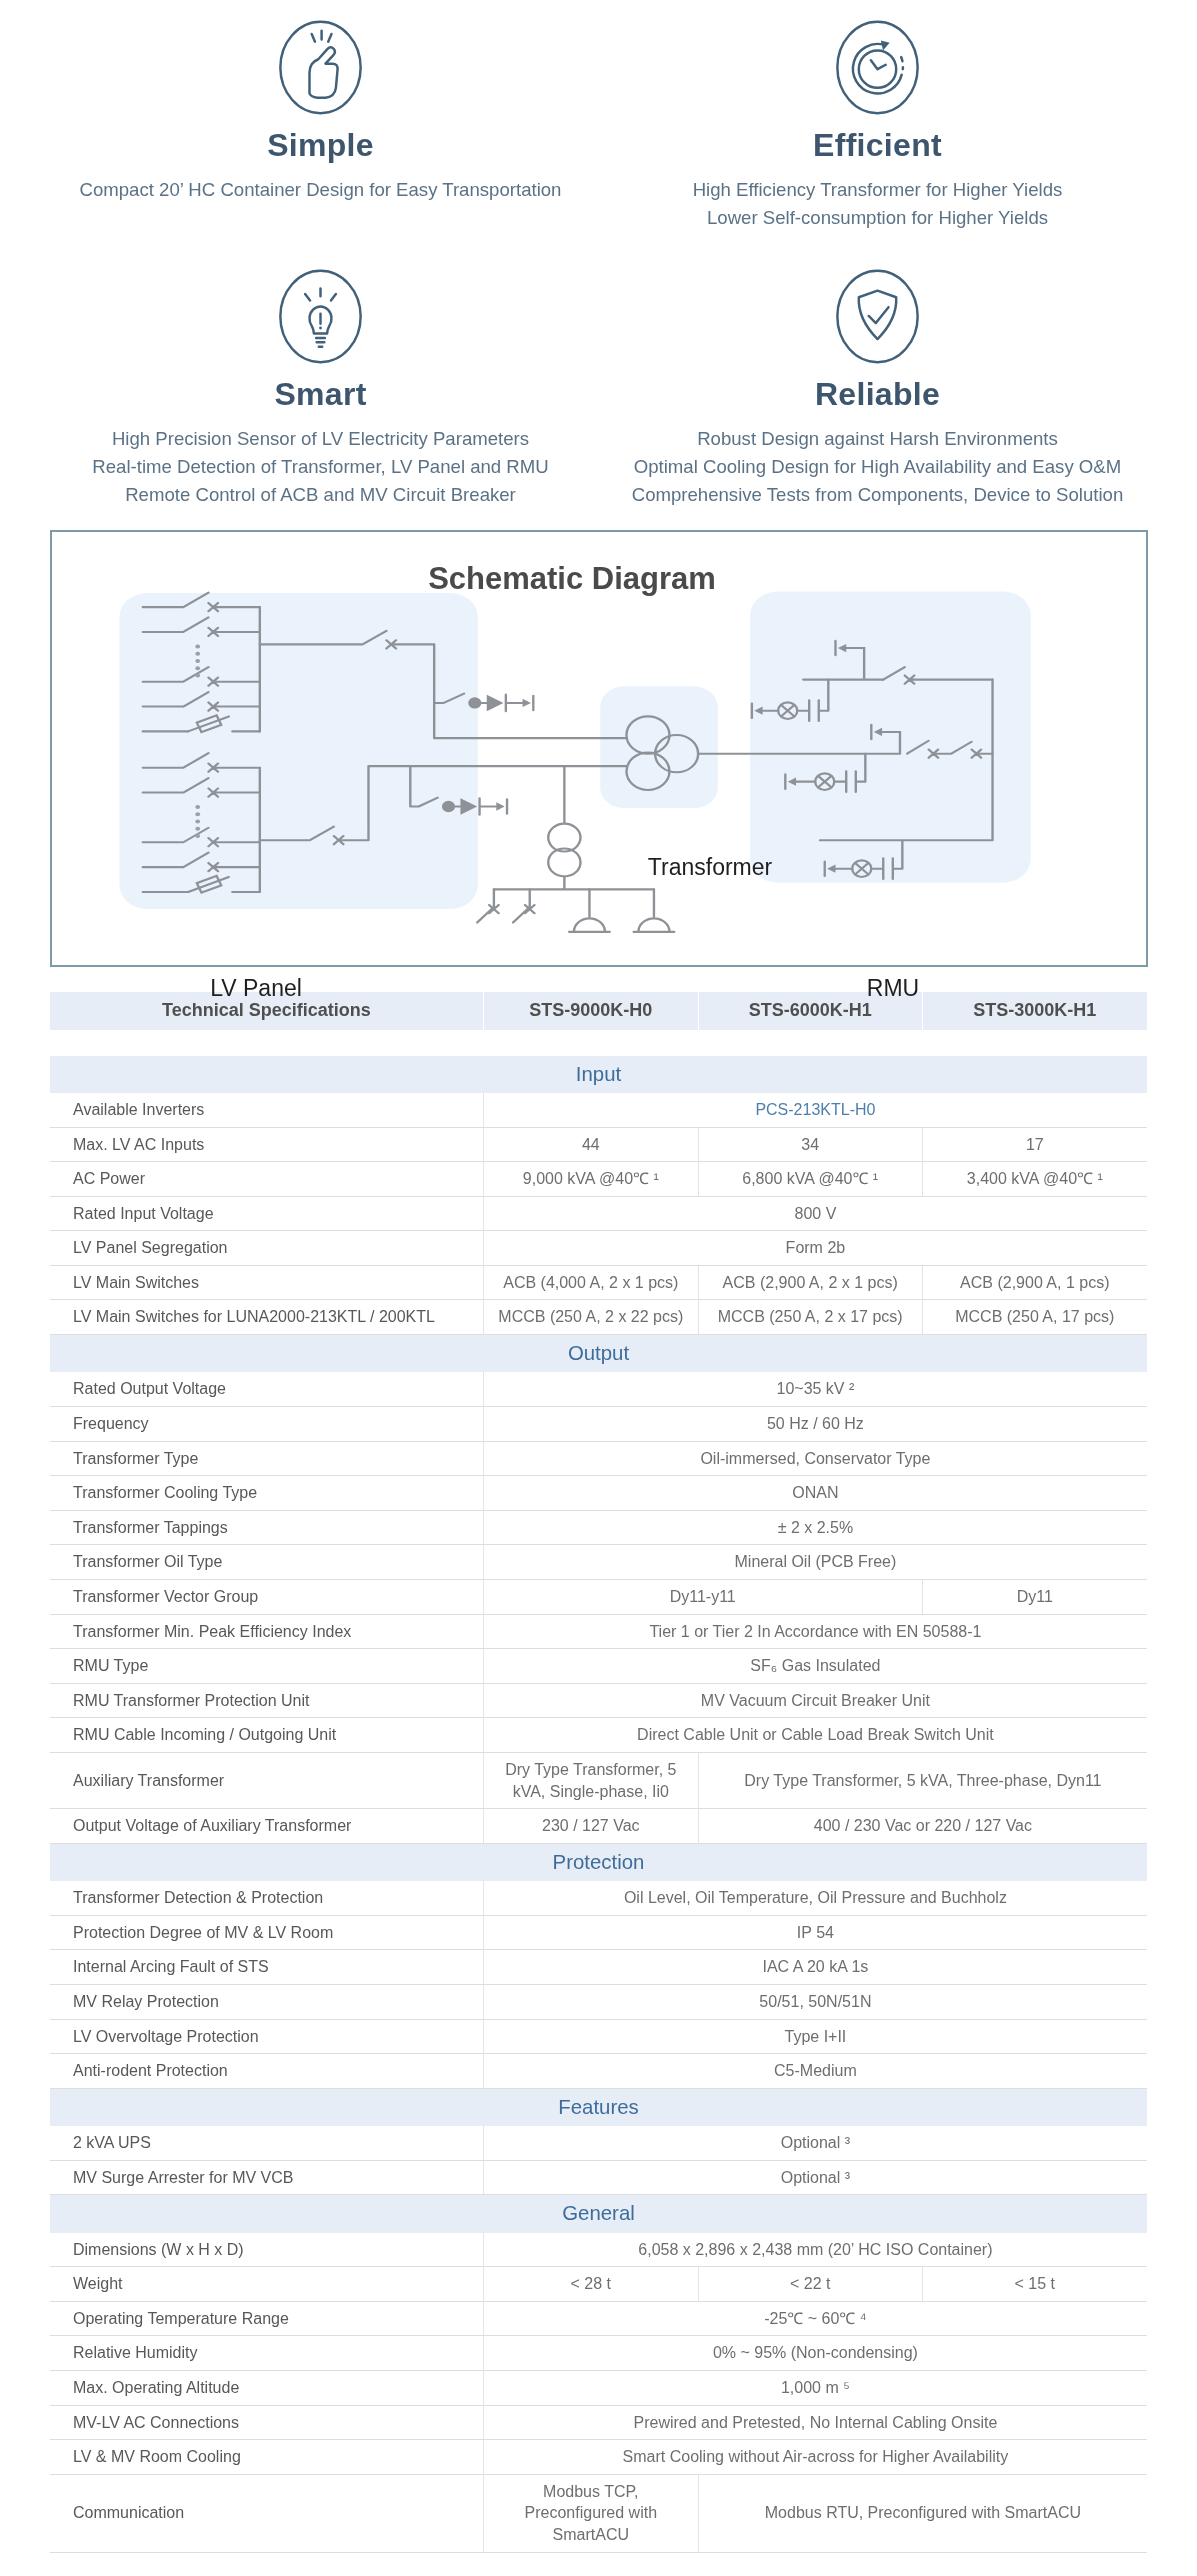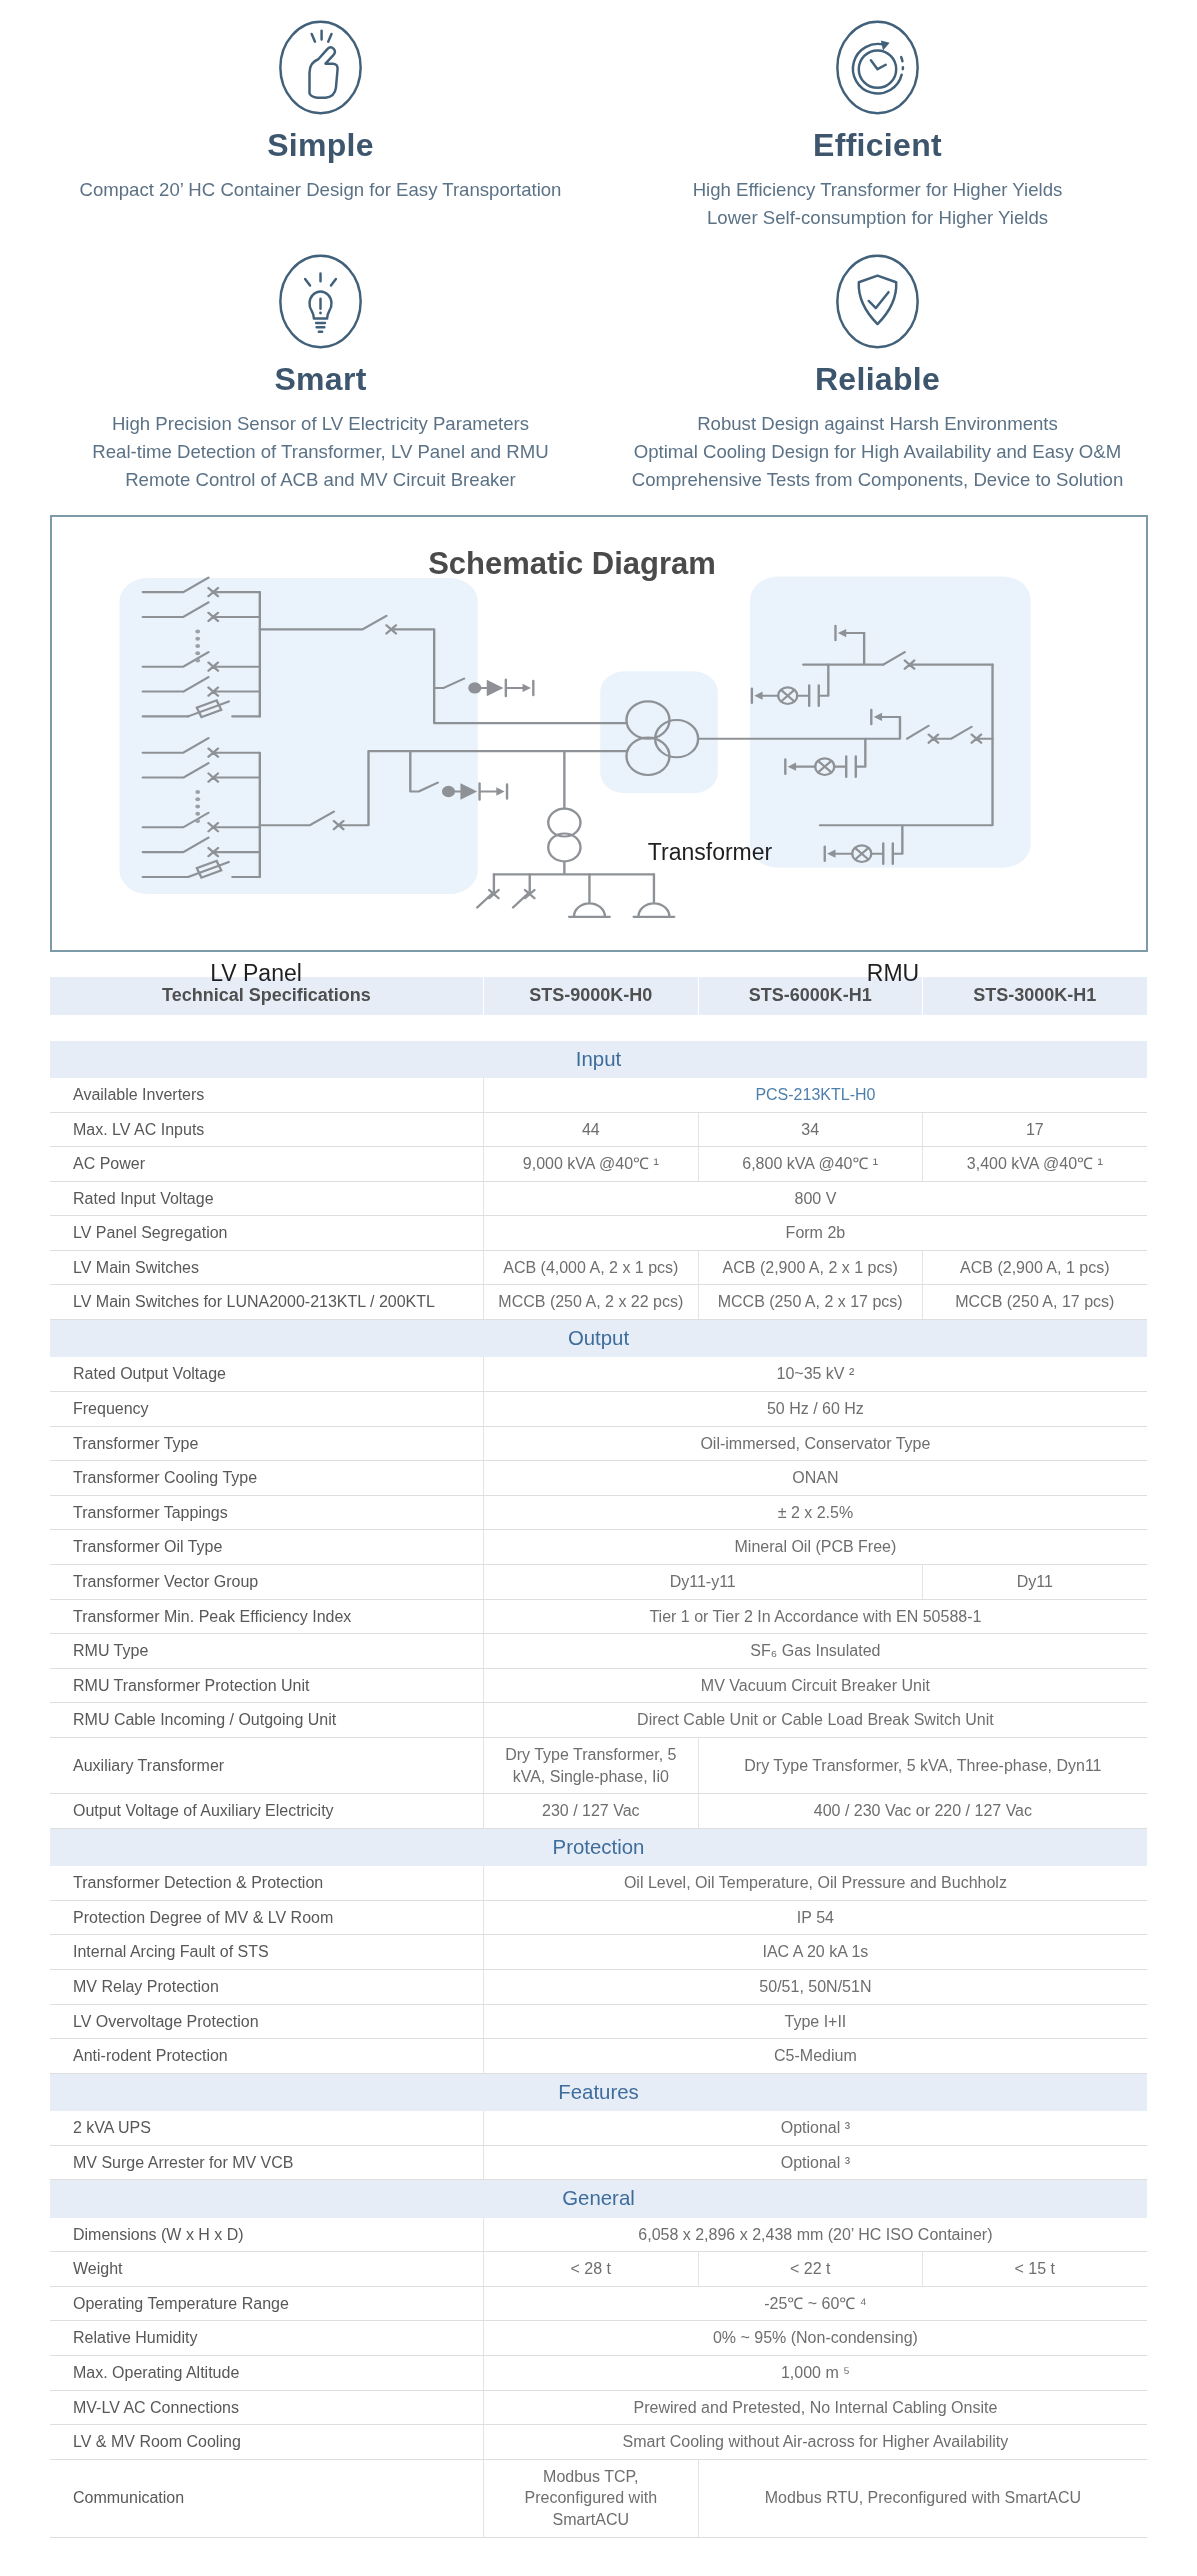--- a/index.html
+++ b/index.html
@@ -4,21 +4,21 @@
 <style>
   :root{
     --accent-blue:#3e6d9c; --band-bg:#e6edf6; --header-bg:#e7edf6; --link:#4c7fad;
     --schematic-border:#7d9aa9; --circuit:#8e9297; --panel-bg:#eaf3fb; --title-slate:#3d566e;
   }
   *{box-sizing:border-box;}
   html,body{margin:0;padding:0;background:#fff;}
   body{width:1198px;font-family:"Liberation Sans",sans-serif;}
 
   
-  .features{display:grid;grid-template-columns:1fr 1fr;padding:15.6px 42px 0;row-gap:18px;}
+  .features{display:grid;grid-template-columns:1fr 1fr;padding:15.6px 42px 0;row-gap:33px;}
   .feature{text-align:center;}
   .feature svg{width:99px;height:103px;display:block;margin:0 auto;}
   .feature-title{font-size:32px;font-weight:700;color:var(--title-slate);margin-top:8.4px;letter-spacing:0.3px;}
   .feature-lines{margin-top:12px;}
   .feature-line{font-size:18.6px;color:#5b7286;line-height:28px;}
 
   
   .schematic{position:relative;margin:20.4px 50px 0;height:437px;border:2.4px solid var(--schematic-border);}
   .schematic svg.circuit{position:absolute;left:0;top:0;width:100%;height:100%;}
   .sch-title{position:absolute;left:520px;top:47px;transform:translate(-50%,-50%);
@@ -320,21 +320,21 @@
       <tr class="spec-row">
         <td class="lbl">RMU Cable Incoming / Outgoing Unit</td>
         <td class="val" colspan="3">Direct Cable Unit or Cable Load Break Switch Unit</td>
       </tr>
       <tr class="spec-row">
         <td class="lbl">Auxiliary Transformer</td>
         <td class="val" colspan="1">Dry Type Transformer, 5 kVA, Single-phase, Ii0</td>
         <td class="val" colspan="2">Dry Type Transformer, 5 kVA, Three-phase, Dyn11</td>
       </tr>
       <tr class="spec-row">
-        <td class="lbl">Output Voltage of Auxiliary Electricity</td>
+        <td class="lbl">Output Voltage of Auxiliary Transformer</td>
         <td class="val" colspan="1">230 / 127 Vac</td>
         <td class="val" colspan="2">400 / 230 Vac or 220 / 127 Vac</td>
       </tr>
       <tr class="band">
         <td colspan="4">Protection</td>
       </tr>
       <tr class="spec-row">
         <td class="lbl">Transformer Detection &amp; Protection</td>
         <td class="val" colspan="3">Oil Level, Oil Temperature, Oil Pressure and Buchholz</td>
       </tr>

